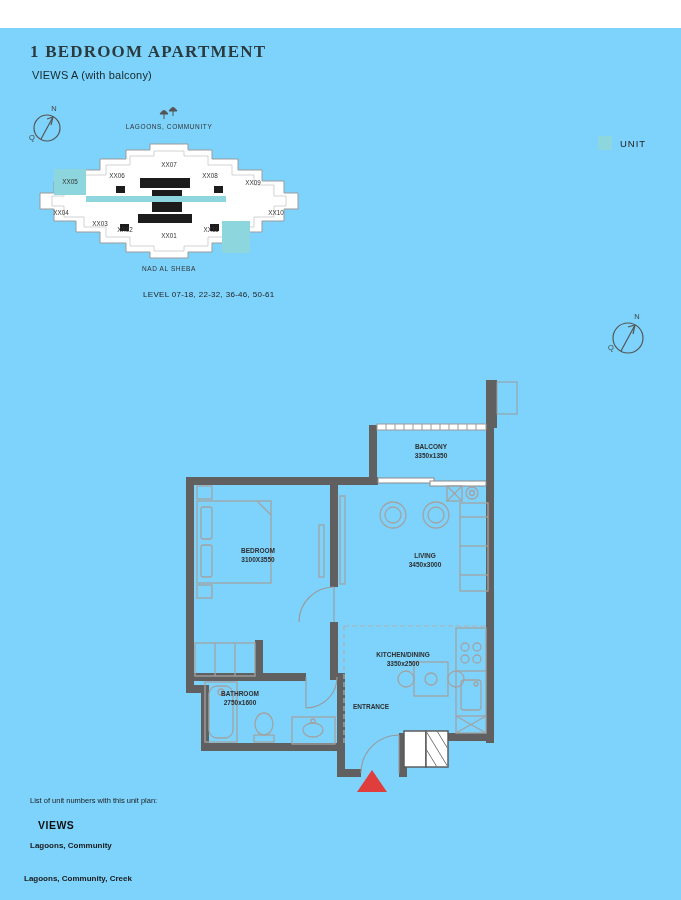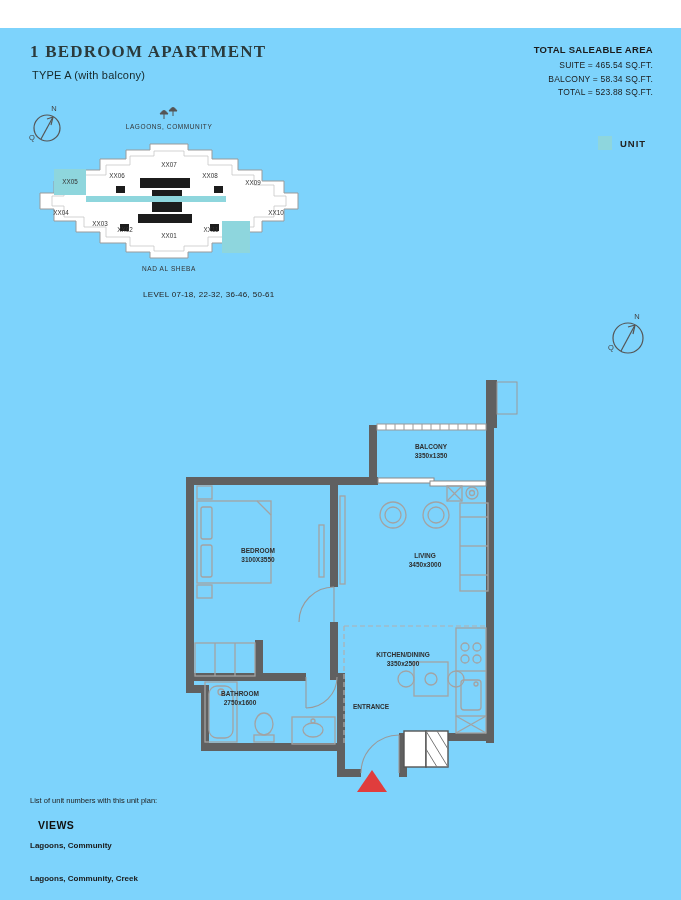--- a/index.html
+++ b/index.html
@@ -8,21 +8,21 @@
   .abs{position:absolute;}
   .ctr{transform:translateX(-50%);text-align:center;}
   
   .title{font-family:"Liberation Serif",serif;font-weight:bold;font-size:17px;
          letter-spacing:1.2px;color:#2b3a3c;}
   .subtitle{font-size:11px;color:#16282a;letter-spacing:.2px;}
   .area-block{text-align:right;color:#1b1b1b;}
   .area-heading{font-size:9.5px;font-weight:bold;letter-spacing:.3px;margin-bottom:4px;}
   .area-line{font-size:8.5px;line-height:13.5px;letter-spacing:.2px;}
   .legend-square{width:14px;height:14px;background:#8ed6dd;}
-  .legend-label{font-size:9.5px;font-weight:bold;letter-spacing:1px;color:#222;}
+  .legend-label{font-size:9.5px;font-weight:normal;letter-spacing:1px;color:#222;}
   
   .kp-label{font-size:6.3px;color:#333;white-space:nowrap;}
   .kp-caption{font-size:6.5px;letter-spacing:.6px;color:#333;white-space:nowrap;}
   .level-label{font-size:8px;letter-spacing:.3px;color:#222;white-space:nowrap;}
   .compass-letter{font-size:7.5px;color:#444;}
   
   .room-label{font-size:6.5px;font-weight:bold;color:#2e2e2e;line-height:9px;white-space:nowrap;}
   
   .intro{font-size:7.5px;color:#222;text-align:right;}
   .views{font-size:10.5px;font-weight:bold;letter-spacing:.5px;color:#101010;}
@@ -222,28 +222,22 @@
           <ellipse cx="313" cy="702" rx="10" ry="7"></ellipse>
           <circle cx="313" cy="693" r="2"></circle>
         </g>
       </g>
 
       <polygon points="372,742 357,764 387,764" fill="#e03d3d"></polygon>
     </g>
   </svg>
 
   <div class="abs title" style="left:30px;top:14px;">1 BEDROOM APARTMENT</div>
-  <div class="abs subtitle" style="left:32px;top:41px;">TYPE A (with balcony)</div>
-
-  <div class="abs area-block" style="right:28px;top:16px;">
-    <div class="area-heading">TOTAL SALEABLE AREA</div>
-    <div class="area-line">SUITE = 465.54 SQ.FT.</div>
-    <div class="area-line">BALCONY = 58.34 SQ.FT.</div>
-    <div class="area-line">TOTAL = 523.88 SQ.FT.</div>
-  </div>
+  <div class="abs subtitle" style="left:32px;top:41px;">VIEWS A (with balcony)</div>
+
 
   <div class="abs legend-square" style="left:598px;top:108px;"></div>
   <div class="abs legend-label" style="left:620px;top:110px;">UNIT</div>
 
   <div class="abs ctr kp-caption" style="left:169px;top:95px;">LAGOONS, COMMUNITY</div>
   <div class="abs ctr kp-caption" style="left:169px;top:237px;">NAD AL SHEBA</div>
   <div class="abs level-label" style="left:96px;top:262px;padding-left:47px;">LEVEL 07-18, 22-32, 36-46, 50-61</div>
 
   <div class="abs ctr kp-label" style="left:70px;top:150px;">XX05</div>
   <div class="abs ctr kp-label" style="left:117px;top:144px;">XX06</div>
@@ -284,15 +278,15 @@
   </div>
   <div class="abs ctr room-label" style="left:371px;top:674px;">
     <div>ENTRANCE</div>
   </div>
 
   <div class="abs intro" style="left:30px;top:768px;">List of unit numbers with this unit plan:</div>
   <div class="abs views" style="left:38px;top:791px;">VIEWS</div>
 
   <div class="abs group-title" style="left:30px;top:813px;">Lagoons, Community</div>
 
-  <div class="abs group-title" style="left:30px;top:846px;">Lagoons, Community, Creek</div>
+  <div class="abs group-title" style="left:24px;top:846px;">Lagoons, Community, Creek</div>
 
 </div>
 
 </body></html>

